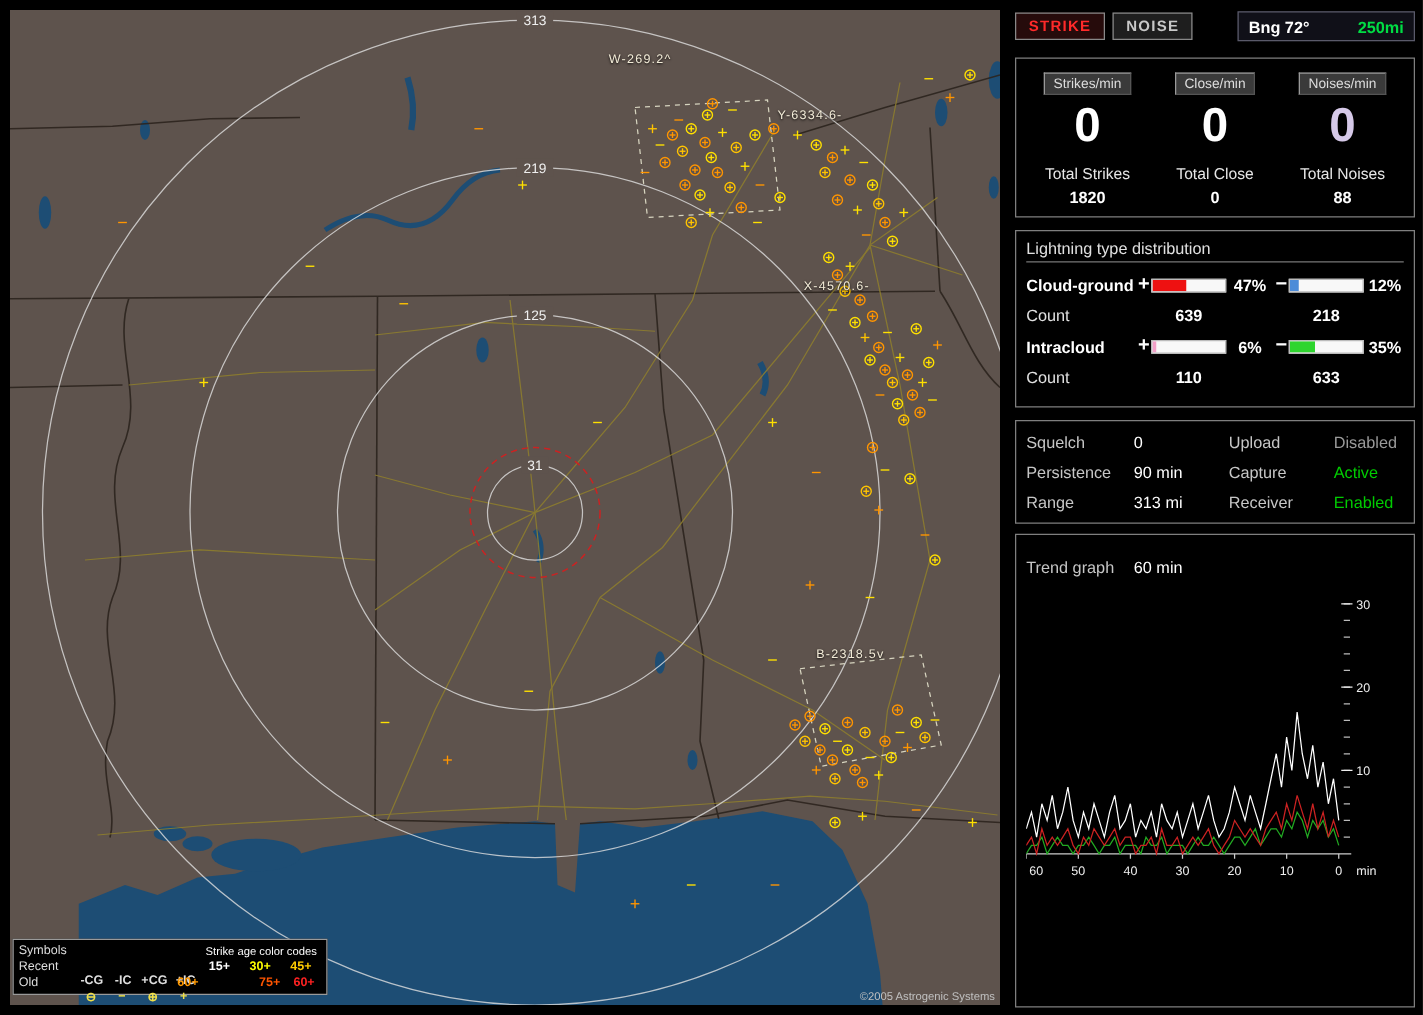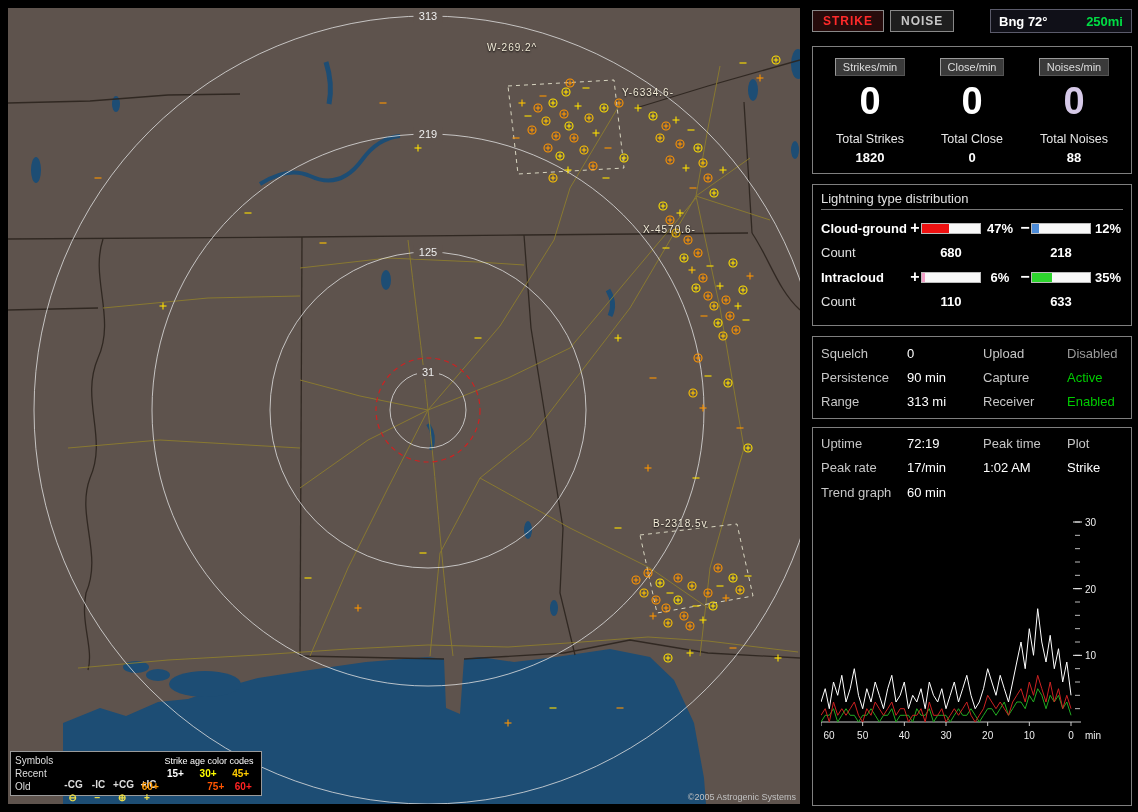--- a/index.html
+++ b/index.html
@@ -765,21 +765,21 @@
         </span>
       <span class="d-pct">47%</span>
       <span class="d-sign">−</span>
       <span class="d-bar">
           <span class="d-fill" style="width: 12%; background: rgb(77, 140, 216);"></span>
         </span>
       <span class="d-pct">12%</span>
     </div>
     <div class="d-row">
       <span class="d-countlbl">Count</span>
-      <span class="d-count gc3">680</span>
+      <span class="d-count gc3">639</span>
       <span class="d-count gc6">218</span>
     </div>
 
     <div class="d-row">
       <span class="d-name">Intracloud</span>
       <span class="d-sign">+</span>
       <span class="d-bar">
           <span class="d-fill" style="width: 6%; background: rgb(242, 160, 200);"></span>
         </span>
       <span class="d-pct">6%</span>
@@ -810,31 +810,20 @@
       <span class="val" style="color: rgb(0, 204, 0);">Active</span>
 
       <span class="lbl">Range</span>
       <span class="val">313 mi</span>
       <span class="lbl">Receiver</span>
       <span class="val" style="color: rgb(0, 204, 0);">Enabled</span>
     </div>
   </div>
 
   <div class="box status-box">
-    <div class="grid4">
-      <span class="lbl">Uptime</span>
-      <span class="val">72:19</span>
-      <span class="lbl">Peak time</span>
-      <span class="lbl">Plot</span>
-
-      <span class="lbl">Peak rate</span>
-      <span class="val">17/min</span>
-      <span class="val">1:02 AM</span>
-      <span class="val">Strike</span>
-    </div>
 
     <div class="trend-row">
       <span class="lbl">Trend graph</span>
       <span class="val">60 min</span>
     </div>
 
     <div class="chart-wrap">
       <svg id="trend-svg" width="302" height="238" viewBox="0 0 302 238">
           <line x1="0" y1="214" x2="260" y2="214" stroke="#cccccc" stroke-width="1"></line>
           <line x1="254" y1="200.66666666666666" x2="259" y2="200.66666666666666" stroke="#bbbbbb" stroke-width="1"></line>

